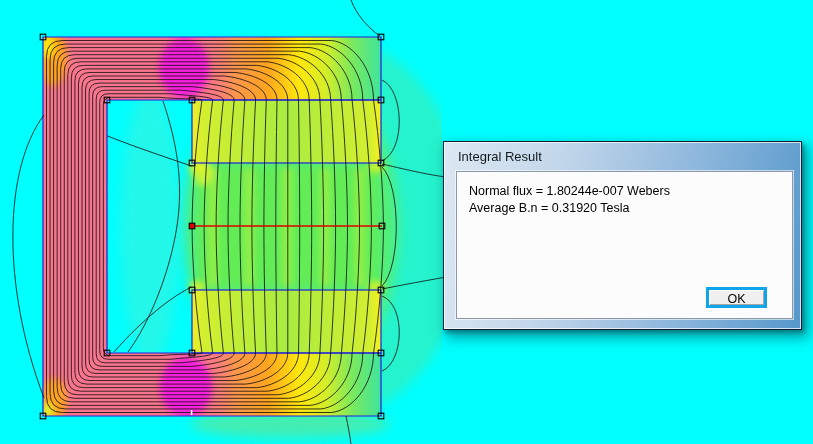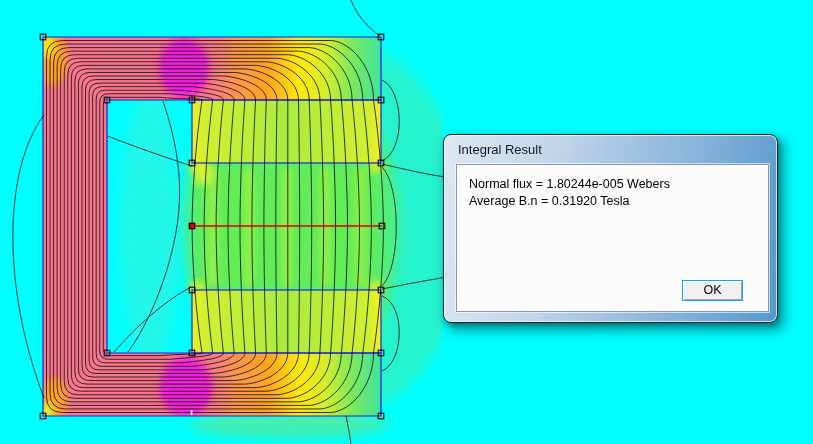--- a/index.html
+++ b/index.html
@@ -6,28 +6,29 @@
   body{
     width:813px;height:444px;overflow:hidden;position:relative;
     background:#00FFFF;
     font-family:"Liberation Sans", sans-serif;
   }
   .stage{position:absolute;left:0;top:0;width:813px;height:444px;}
   #field-svg{position:absolute;left:0;top:0;display:block;}
 
   
   .dialog{
-    position:absolute;left:443px;top:134px;width:333px;height:187px;
-    border-radius:8px;
+    position:absolute;left:443px;top:141px;width:333px;height:187px;
+    border-radius:0;
     border:1px solid #0B2030;
     background:linear-gradient(100deg,#DCE8F3 0%,#C3D7EA 30%,#8FB8DD 65%,#5598CB 100%);
     box-shadow:
       inset 0 0 0 1px rgba(255,255,255,.72),
       5px 6px 12px 2px rgba(0,75,85,.50),
       2px 3px 4px rgba(0,50,60,.40);
+    padding-left: 24px;
   }
   .titlebar{
     position:absolute;left:2px;top:1px;right:2px;height:28px;
     line-height:28px;padding-left:12px;
     font-size:13px;color:#14191D;
     cursor:default;
   }
   .panel{
     position:absolute;left:12px;right:8px;top:29px;bottom:10px;
     background:#FCFCFC;
@@ -36,21 +37,21 @@
   }
   .results{padding:11px 0 0 12px;}
   .line{
     font-size:12.5px;line-height:17px;color:#000;
     white-space:nowrap;
   }
   .ok{
     position:absolute;right:25px;bottom:10px;
     width:61px;height:21px;
     background:#F0F0F0;
-    border:1px solid #0ea5e9;
+    border:3px solid #0ea5e9;
     box-shadow:inset 1px 1px 0 #FFFFFF, inset -1px -1px 0 #A6A6A6;
     font-family:"Liberation Sans", sans-serif;
     font-size:12.5px;color:#000;
     padding:0;line-height:19px;
   }
 </style>
 </head>
 <body>
 
 <div class="stage">
@@ -183,19 +184,19 @@
       <rect x="189.2" y="223.2" width="5.6" height="5.6" fill="#E10000" stroke="#000000" stroke-width="1.1"></rect>
       <rect x="190.8" y="410" width="1.6" height="5" fill="#FFFFFF"></rect>
     </svg>
 
   <div class="dialog">
     <div class="titlebar">
       <span>Integral Result</span>
     </div>
     <div class="panel">
       <div class="results">
-        <div class="line">Normal flux = 1.80244e-005 Webers</div>
+        <div class="line">Normal flux = 1.80244e-007 Webers</div>
         <div class="line">Average B.n = 0.31920 Tesla</div>
       </div>
       <button class="ok">OK</button>
     </div>
   </div>
 </div>
 
 </body></html>

